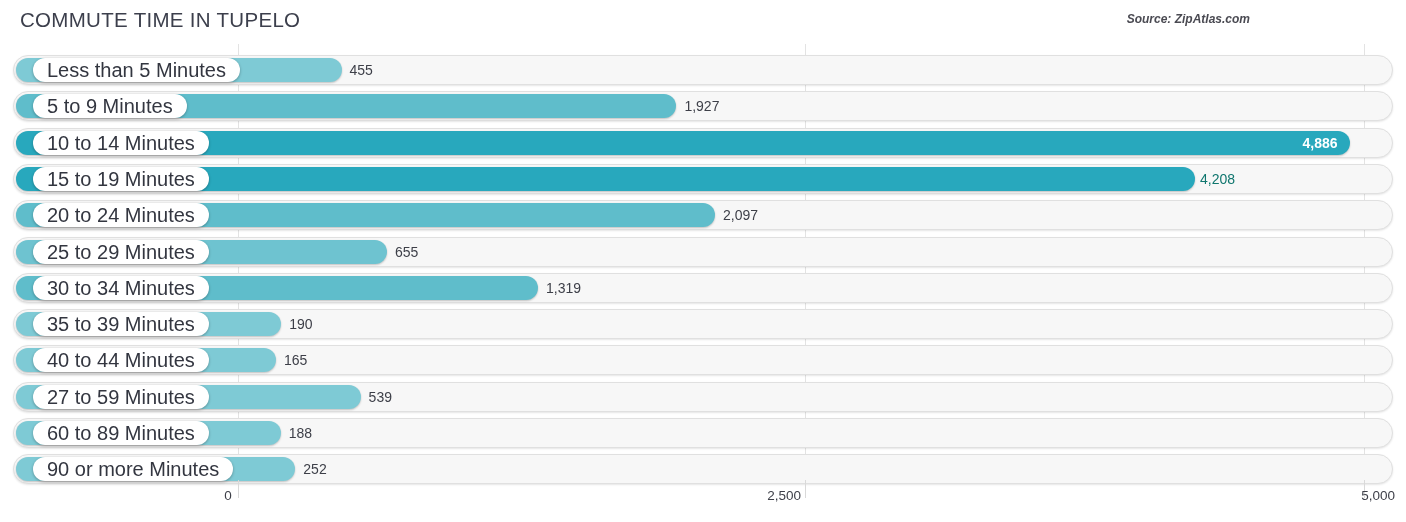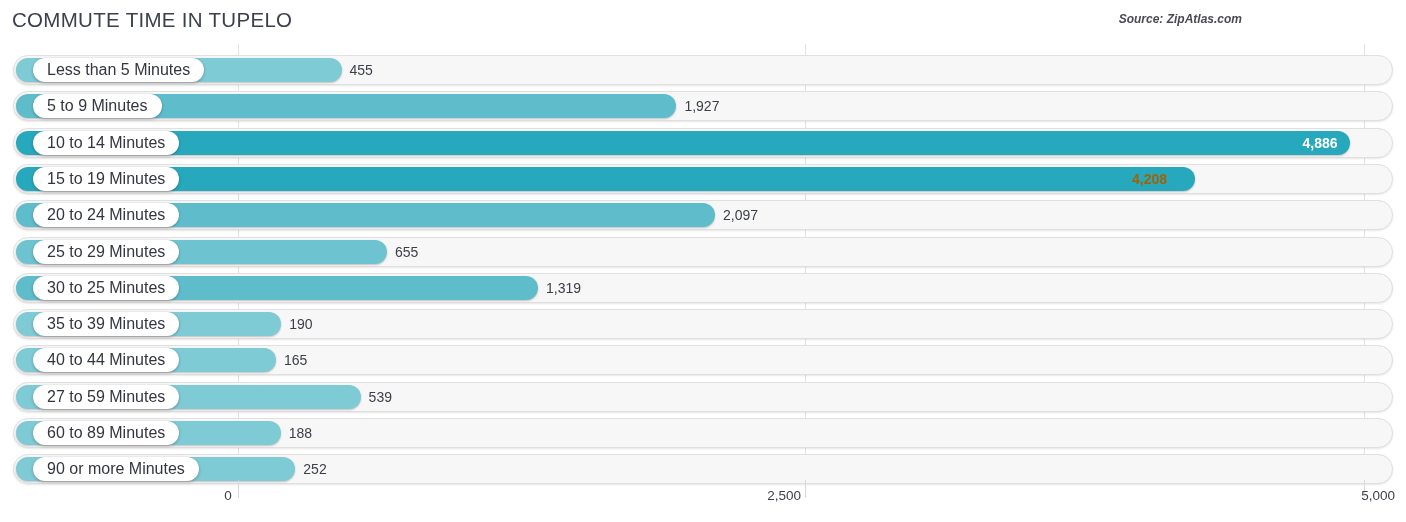--- a/index.html
+++ b/index.html
@@ -5,21 +5,21 @@
   html,body{margin:0;padding:0;}
   body{
     width:1406px;height:522px;
     background:#ffffff;
     font-family:"Liberation Sans", sans-serif;
     overflow:hidden;
     position:relative;
   }
   
   #chart-header{
-    position:absolute;left:0;top:0;width:1252px;height:44px;
+    position:absolute;left:8px;top:0;width:1252px;height:44px;
   }
   #page-title{
     position:absolute;left:12px;top:8px;
     font-size:20.5px;letter-spacing:.3px;
     color:#3c3f4c;font-weight:400;white-space:nowrap;
   }
   #source-label{
     position:absolute;right:10px;top:12px;
     font-size:12px;font-style:italic;font-weight:bold;
     color:#4a4a52;white-space:nowrap;
@@ -51,21 +51,21 @@
     position:absolute;top:3px;left:20px;height:24px;
     background:#ffffff;
     border-radius:12px;
     box-shadow:0 1px 3px rgba(0,0,0,.30);
     display:flex;align-items:center;
     padding:0 14px;
     box-sizing:border-box;
     white-space:nowrap;
   }
   .label-pill span{
-    font-size:16px;color:#333640;line-height:1;
+    font-size:20px;color:#333640;line-height:1;
   }
   .value{
     position:absolute;top:3px;height:24px;
     display:flex;align-items:center;
     font-size:14px;white-space:nowrap;
     line-height:1;
   }
   .value.outside{ color:#3d3f48; }
   .value.inside{ color:#ffffff; }
   
@@ -118,21 +118,21 @@
         <span>10 to 14 Minutes</span>
       </div>
       <div class="value inside" style="left: 1324.57px; transform: translateX(-100%); color: rgb(255, 255, 255); font-weight: bold;">4,886</div>
     </div>
     <div class="row" style="top: 119.9px;">
       <div class="track" style="background: rgb(247, 247, 247); border-color: rgb(224, 224, 224);"></div>
       <div class="bar" style="width: 1179.32px; background: rgb(40, 168, 189);"></div>
       <div class="label-pill">
         <span>15 to 19 Minutes</span>
       </div>
-      <div class="value inside" style="left: 1154px; transform: translateX(-100%); color: #a16207; font-weight: bold;">4,208</div>
+      <div class="value inside" style="left: 1222px; transform: translateX(-100%); color: #0f766e; font-weight: normal;">4,208</div>
     </div>
     <div class="row" style="top: 156.2px;">
       <div class="track" style="background: rgb(247, 247, 247); border-color: rgb(224, 224, 224);"></div>
       <div class="bar" style="width: 699.067px; background: rgb(95, 189, 203);"></div>
       <div class="label-pill">
         <span>20 to 24 Minutes</span>
       </div>
       <div class="value outside" style="left: 710.067px; color: rgb(61, 63, 72);">2,097</div>
     </div>
     <div class="row" style="top: 192.5px;">
@@ -140,21 +140,21 @@
       <div class="bar" style="width: 371.012px; background: rgb(110, 195, 208);"></div>
       <div class="label-pill">
         <span>25 to 29 Minutes</span>
       </div>
       <div class="value outside" style="left: 382.012px; color: rgb(61, 63, 72);">655</div>
     </div>
     <div class="row" style="top: 228.8px;">
       <div class="track" style="background: rgb(247, 247, 247); border-color: rgb(224, 224, 224);"></div>
       <div class="bar" style="width: 522.072px; background: rgb(95, 189, 203);"></div>
       <div class="label-pill">
-        <span>30 to 25 Minutes</span>
+        <span>30 to 34 Minutes</span>
       </div>
       <div class="value outside" style="left: 533.072px; color: rgb(61, 63, 72);">1,319</div>
     </div>
     <div class="row" style="top: 265.1px;">
       <div class="track" style="background: rgb(247, 247, 247); border-color: rgb(224, 224, 224);"></div>
       <div class="bar" style="width: 265.225px; background: rgb(126, 202, 213);"></div>
       <div class="label-pill">
         <span>35 to 39 Minutes</span>
       </div>
       <div class="value outside" style="left: 276.225px; color: rgb(61, 63, 72);">190</div>

